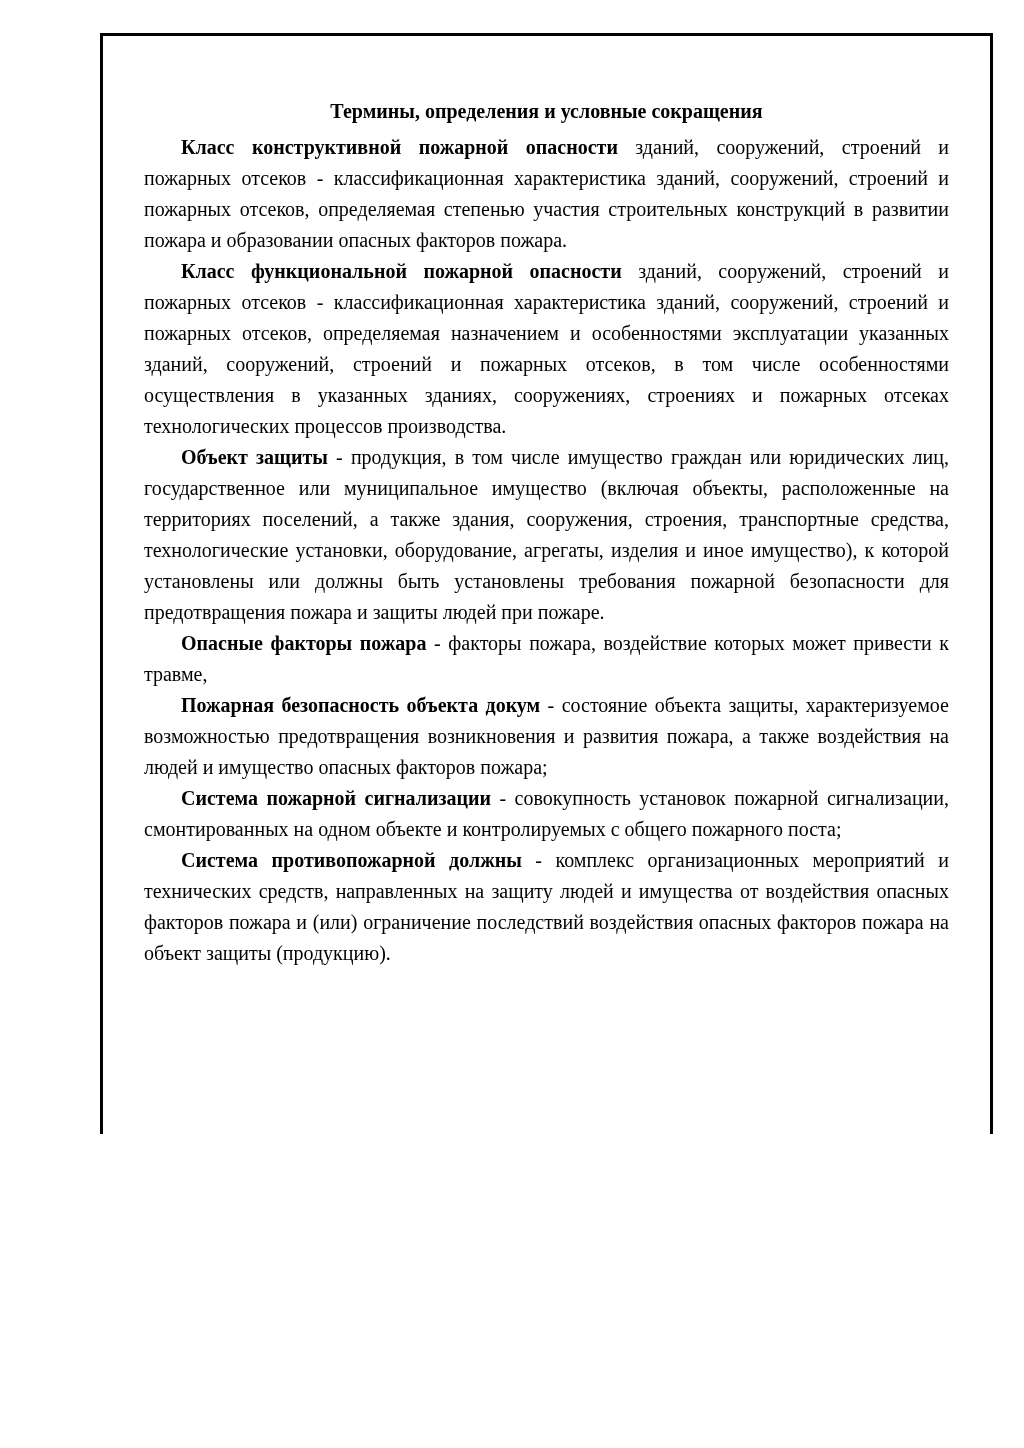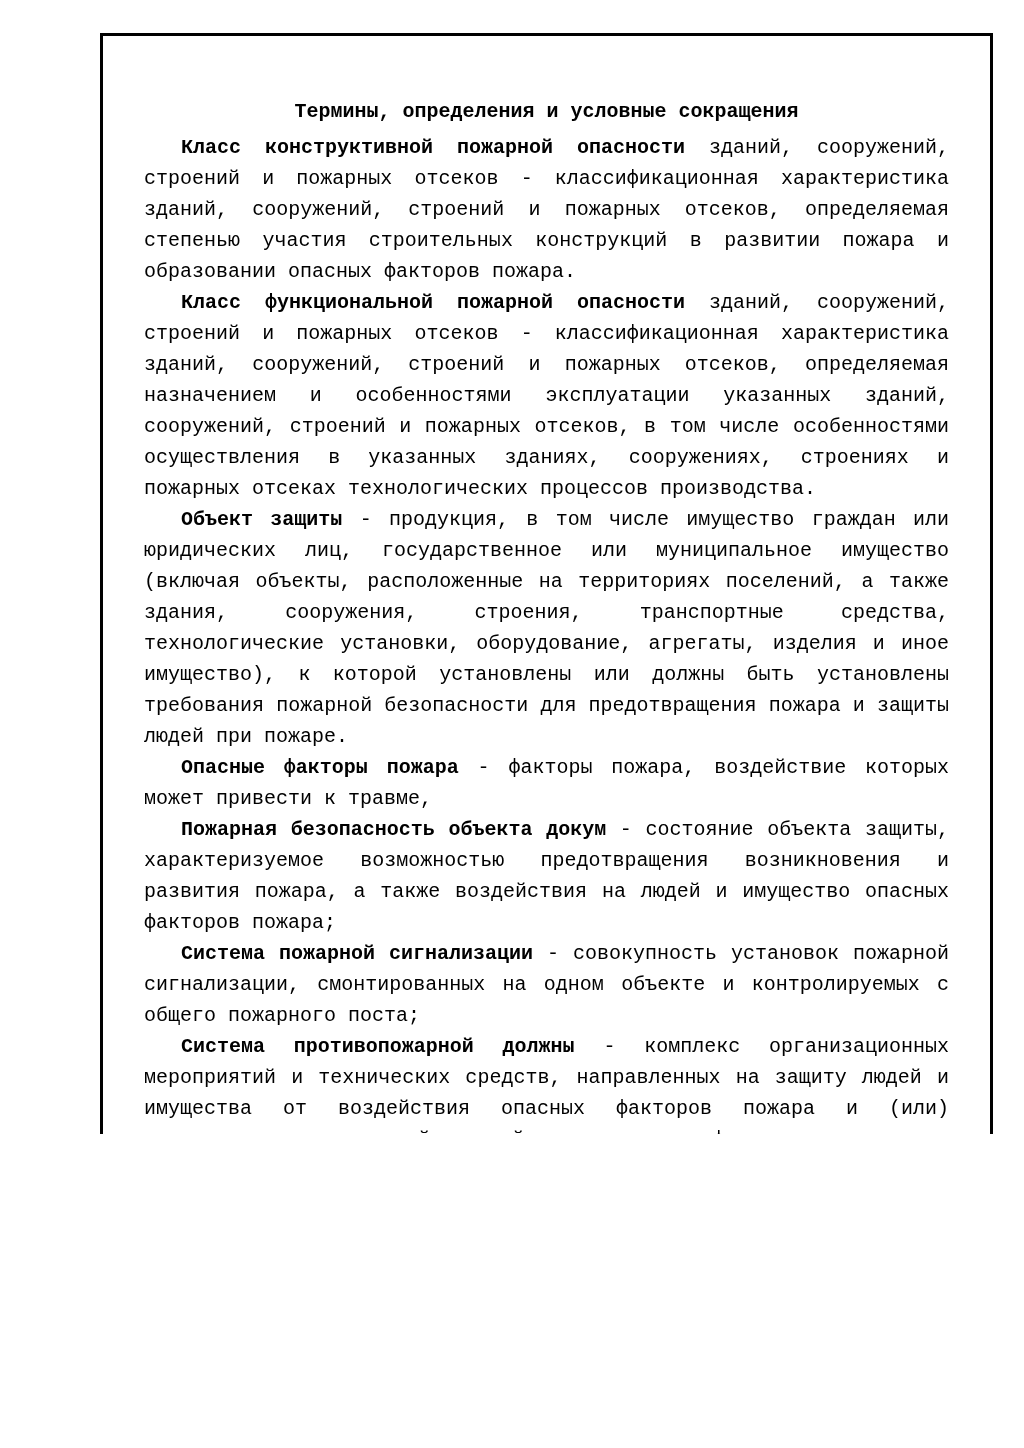--- a/index.html
+++ b/index.html
@@ -5,21 +5,21 @@
   html, body {
     margin: 0;
     padding: 0;
     background: #ffffff;
   }
   .page {
     position: relative;
     width: 1024px;
     height: 1134px;
     background: #ffffff;
-    font-family: Liberation Mono, monospace;
+    font-family: Liberation Serif, serif;
     color: #000;
     overflow: hidden;
   }
   .frame {
     position: absolute;
     left: 100px;
     top: 33px;
     width: 893px;
     height: 1377px;
     border: 3px solid #000;

